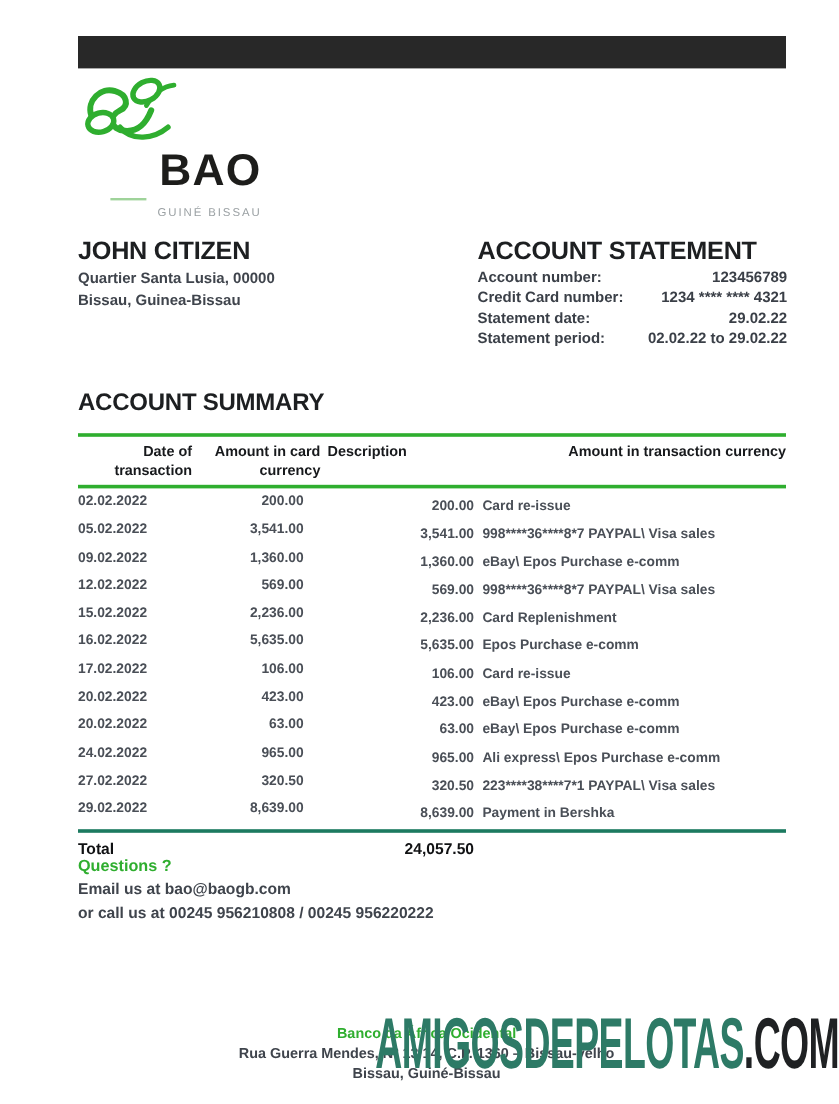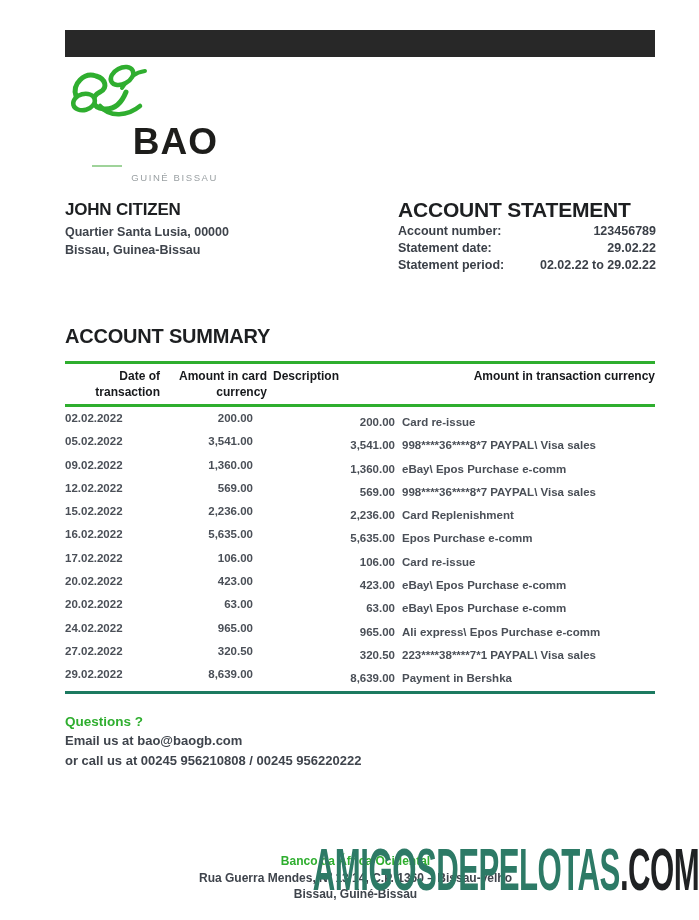--- a/index.html
+++ b/index.html
@@ -11,21 +11,21 @@
 
   
   .logo { position:absolute; left:68px; top:62px; width:150px;text-align:right; }
   .logo svg { display:block; margin-left:2px; }
   .logo-text { font-size:37px; font-weight:700; color:#1d1d1b; letter-spacing:1px; line-height:40px; margin-top:2px; margin-left:3px; }
   .logo-divider { width:30px; height:2px; background:#9fd39a; margin:3px 0 0 24px; }
   .logo-sub { font-size:9.5px; color:#9aa0a3; letter-spacing:1.6px; margin-top:5px; margin-left:3px; white-space:nowrap; }
 
   
   .customer { position:absolute; left:65px; top:197px; }
-  .customer-name { font-size:17px; font-weight:700; color:#1d1f21; letter-spacing:-0.2px; line-height:26px; }
+  .customer-name { font-size:21px; font-weight:700; color:#1d1f21; letter-spacing:-0.2px; line-height:26px; }
   .customer-line { font-size:12.5px; font-weight:700; color:#3f444c; line-height:18px; }
 
   
   .stmt { position:absolute; left:398px; top:197px; width:258px; }
   .stmt-title { font-size:21px; font-weight:700; color:#1d1f21; letter-spacing:-0.2px; line-height:26px; white-space:nowrap; }
   .stmt-field { display:flex; justify-content:space-between; font-size:12.5px; font-weight:700; color:#3a3f47; line-height:17px; }
   .stmt-field .val { text-align:right; white-space:nowrap; }
 
   
   .summary-title { position:absolute; left:65px; top:325px; font-size:20px; font-weight:700; color:#1d1f21; letter-spacing:-0.2px; }
@@ -89,20 +89,24 @@
   </div>
 
   <div class="stmt">
     <div class="stmt-title">ACCOUNT STATEMENT</div>
     <div class="stmt-fields">
   <div class="stmt-field">
     <span class="lbl">Account number:</span>
     <span class="val">123456789</span>
   </div>
 
+  <div class="stmt-field">
+    <span class="lbl">Credit Card number:</span>
+    <span class="val">1234 **** **** 4321</span>
+  </div>
 
   <div class="stmt-field">
     <span class="lbl">Statement date:</span>
     <span class="val">29.02.22</span>
   </div>
 
   <div class="stmt-field">
     <span class="lbl">Statement period:</span>
     <span class="val">02.02.22 to 29.02.22</span>
   </div>
@@ -199,20 +203,24 @@
   </div>
 
   <div class="trow">
     <div class="cell c1">29.02.2022</div>
     <div class="cell c2">8,639.00</div>
     <div class="cell c3">8,639.00</div>
     <div class="cell c4">Payment in Bershka</div>
   </div>
 </div>
     <div class="tline"></div>
+    <div class="total-row">
+      <div class="tl">Total</div>
+      <div class="tv">24,057.50</div>
+    </div>
   </div>
 
   <div class="questions">
     <div class="q-title">Questions ?</div>
     <div class="q-line">Email us at bao@baogb.com</div>
     <div class="q-line">or call us at 00245 956210808 / 00245 956220222</div>
   </div>
 
   <div class="footer">
     <div class="f-bank">Banco da África Ocidental</div>

